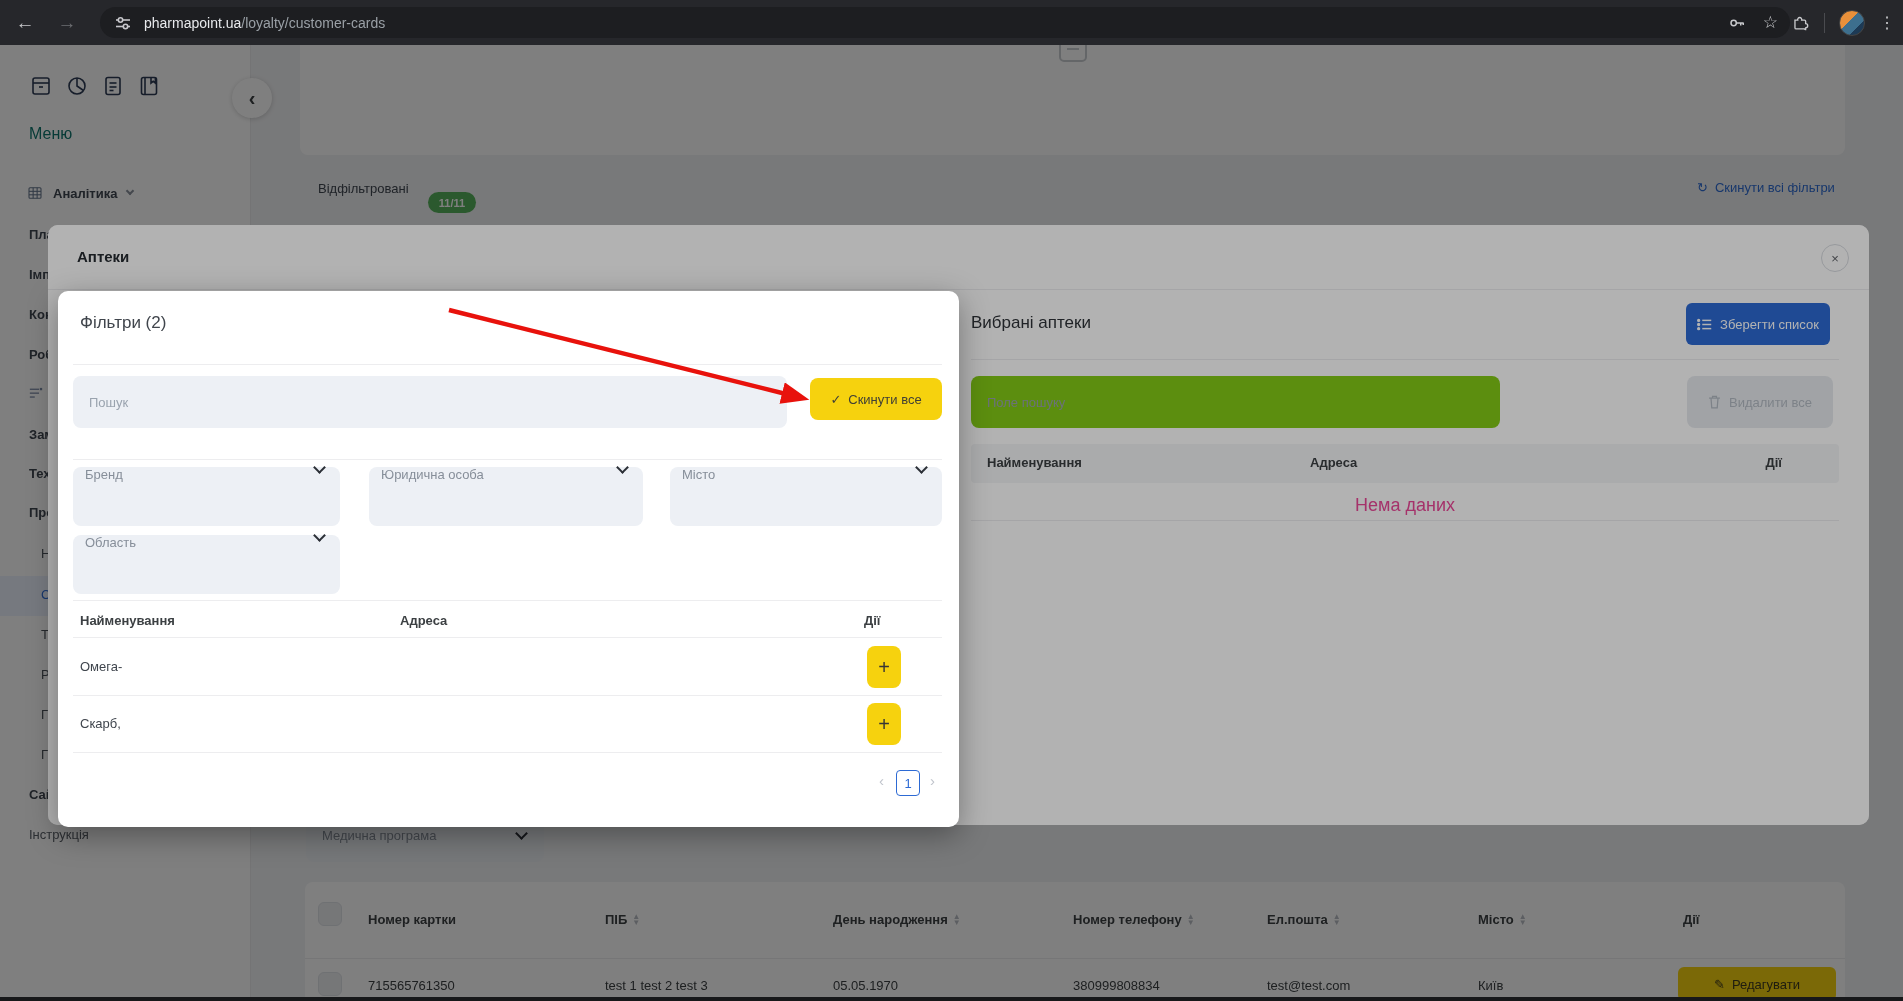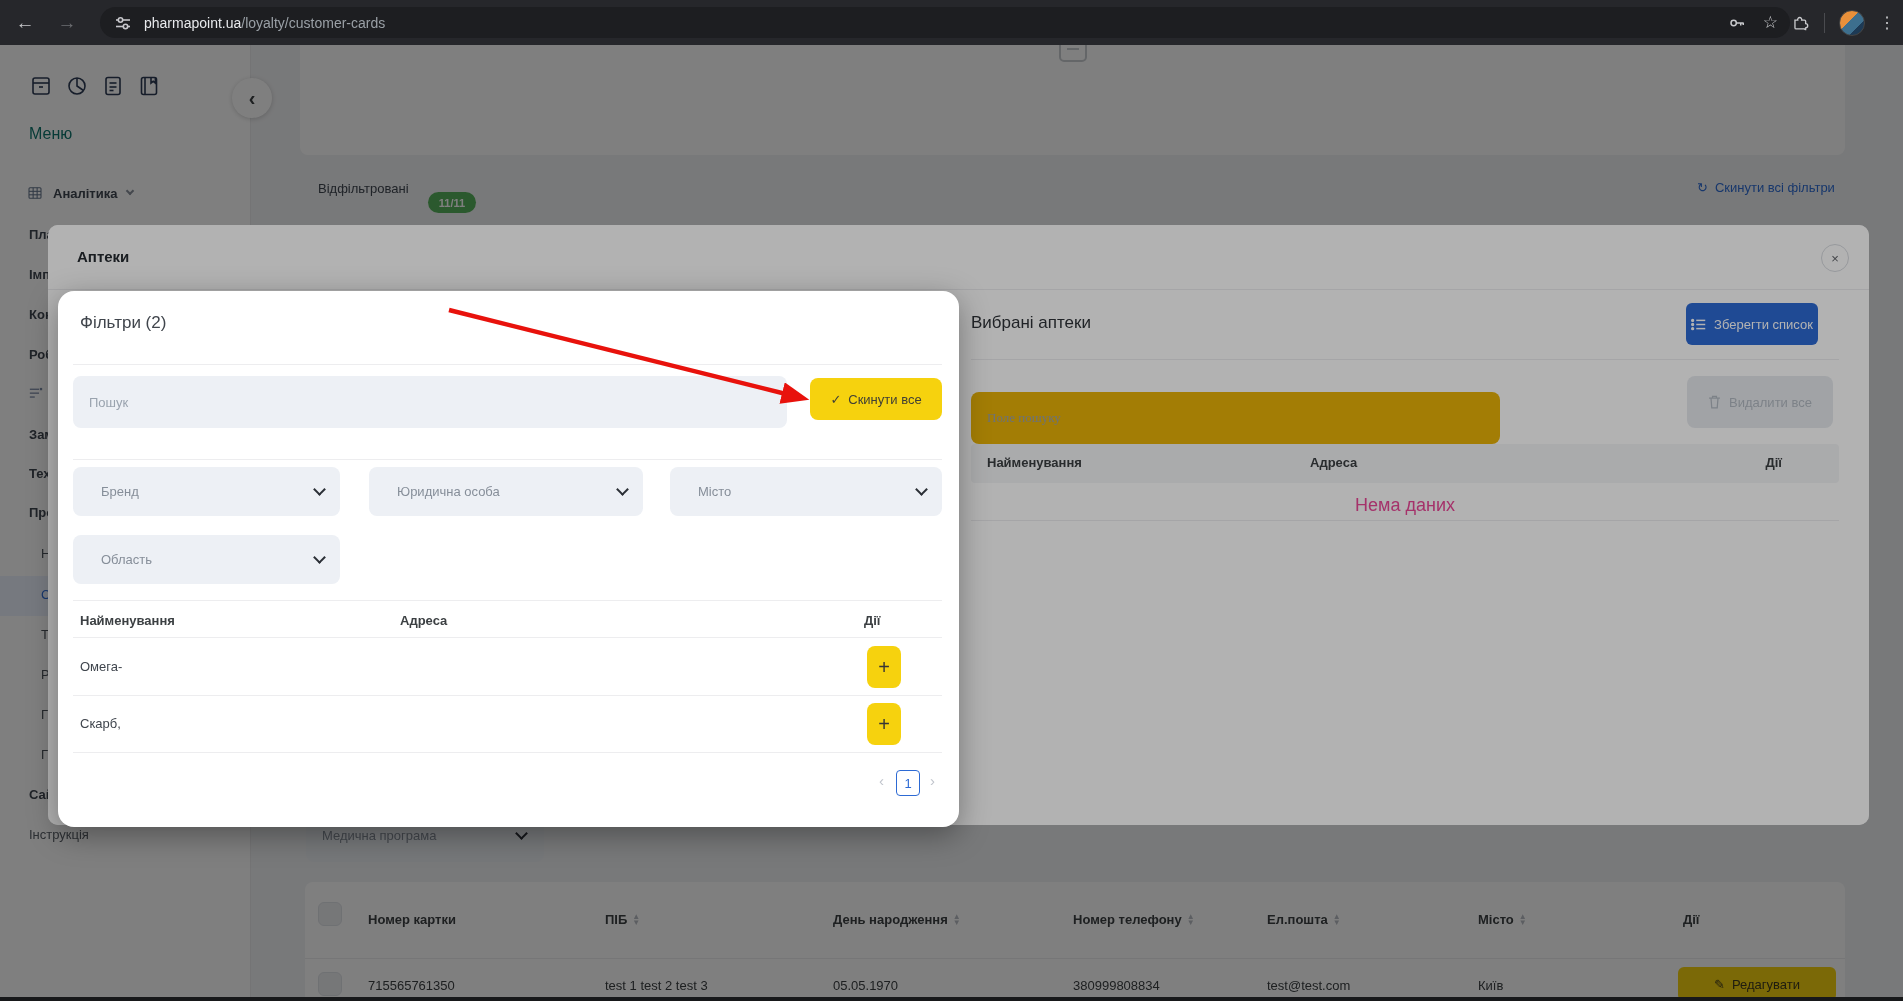--- a/index.html
+++ b/index.html
@@ -62,39 +62,39 @@
   .bottom-strip{position:absolute;left:0;bottom:0;width:100%;height:4px;background:#17181a;z-index:60}
 
   
   .modal{position:absolute;left:48px;top:225px;width:1821px;height:600px;background:#fff;border-radius:10px;z-index:30}
   .modal-dim{position:absolute;inset:0;background:rgba(0,0,0,0.30);border-radius:10px;z-index:5;pointer-events:none}
   .modal-header{position:absolute;left:0;top:0;width:100%;height:65px;border-bottom:1px solid #ededef}
   .modal-title{position:absolute;left:29px;top:23px;font-size:15px;font-weight:bold;color:#262b31}
   .modal-close{position:absolute;left:1773px;top:19px;width:28px;height:28px;border-radius:50%;border:1px solid #d9dce1;display:flex;align-items:center;justify-content:center;color:#5f6368;font-size:13px}
 
   .sel-title{position:absolute;left:923px;top:88px;font-size:17px;color:#2f3338}
-  .save-btn{position:absolute;left:1638px;top:78px;width:132px;height:42px;border-radius:6px;background:#2d6ad4;color:#fff;font-size:13px;display:flex;align-items:center;justify-content:center;gap:8px}
+  .save-btn{position:absolute;left:1638px;top:78px;width:144px;height:42px;border-radius:6px;background:#2d6ad4;color:#fff;font-size:13px;display:flex;align-items:center;justify-content:center;gap:8px}
   .sel-divider{position:absolute;left:923px;top:134px;width:868px;height:1px;background:#ededef}
-  .sel-search{position:absolute;left:923px;top:167px;width:529px;height:52px;border:none;border-radius:8px;background:#eab308;padding:0 16px;font-size:13px;color:#3c4043;font-family:Liberation Serif, serif}
+  .sel-search{position:absolute;left:923px;top:151px;width:529px;height:52px;border:none;border-radius:8px;background:#84cc16;padding:0 16px;font-size:13px;color:#3c4043;font-family:Liberation Sans, sans-serif}
   .sel-search::placeholder{color:#9aa3ae}
   .del-btn{position:absolute;left:1639px;top:151px;width:146px;height:52px;border-radius:8px;background:#e7eaee;color:#b3bac3;font-size:13px;display:flex;align-items:center;justify-content:center;gap:8px}
   .sel-thead{position:absolute;left:923px;top:219px;width:868px;height:39px;background:#f4f5f7;border-radius:4px}
   .sel-th{position:absolute;top:11px;font-size:13px;font-weight:bold;color:#3c4043}
   .sel-empty{position:absolute;left:923px;top:270px;width:868px;text-align:center;font-size:18px;color:#ec4899}
   .sel-bdivider{position:absolute;left:923px;top:295px;width:868px;height:1px;background:#ededef}
 
   
-  .fpanel{position:absolute;left:10px;top:66px;width:901px;height:536px;background:#fff;border-radius:16px;box-shadow:0 8px 30px rgba(0,0,0,.35);z-index:10}
+  .fpanel{position:absolute;left:10px;top:66px;width:901px;height:536px;background:#fff;border-radius:10px;box-shadow:0 8px 30px rgba(0,0,0,.35);z-index:10}
   .fp-title{position:absolute;left:22px;top:22px;font-size:17px;color:#40454c}
   .fp-div1{position:absolute;left:15px;top:73px;width:869px;height:1px;background:#ededef}
   .fp-search{position:absolute;left:15px;top:85px;width:714px;height:52px;border:none;border-radius:8px;background:#edf0f5;padding:0 16px;font-size:13px;color:#3c4043;font-family:"Liberation Sans",sans-serif}
   .fp-search::placeholder{color:#9aa3ae}
   .select-all{position:absolute;left:752px;top:87px;width:132px;height:42px;border-radius:8px;background:#f6d20e;display:flex;align-items:center;justify-content:center;gap:7px;font-size:13px;color:#3f3f36}
   .fp-div2{position:absolute;left:15px;top:168px;width:869px;height:1px;background:#ededef}
-  .fp-select{position:absolute;height:49px;border-radius:8px;background:#edf0f5;display:flex;align-items:center;padding:0 28px;font-size:13px;color:#868e99}
+  .fp-select{position:absolute;height:59px;border-radius:8px;background:#edf0f5;display:flex;padding:0 12px;font-size:13px;color:#868e99}
   .fp-select .chev{position:absolute;right:16px}
   .fp-tdiv{position:absolute;left:15px;width:869px;height:1px;background:#ededef}
   .fp-th{position:absolute;font-size:13px;font-weight:bold;color:#3c4043}
   .fp-cell{position:absolute;left:22px;font-size:13px;color:#3f454d}
   .plus-btn{position:absolute;left:809px;width:34px;height:42px;border-radius:8px;background:#f6d20e;display:flex;align-items:center;justify-content:center;font-size:20px;color:#363636}
   .pg-arrow{position:absolute;top:481px;font-size:15px;color:#c0c4cc}
   .pg-page{position:absolute;left:838px;top:479px;width:24px;height:26px;border:1.5px solid #2d6ad4;border-radius:4px;color:#2d6ad4;font-size:13px;display:flex;align-items:center;justify-content:center;background:#fff}
 
   .arrow-layer{position:absolute;inset:0;z-index:50;pointer-events:none}
   svg{display:block}

